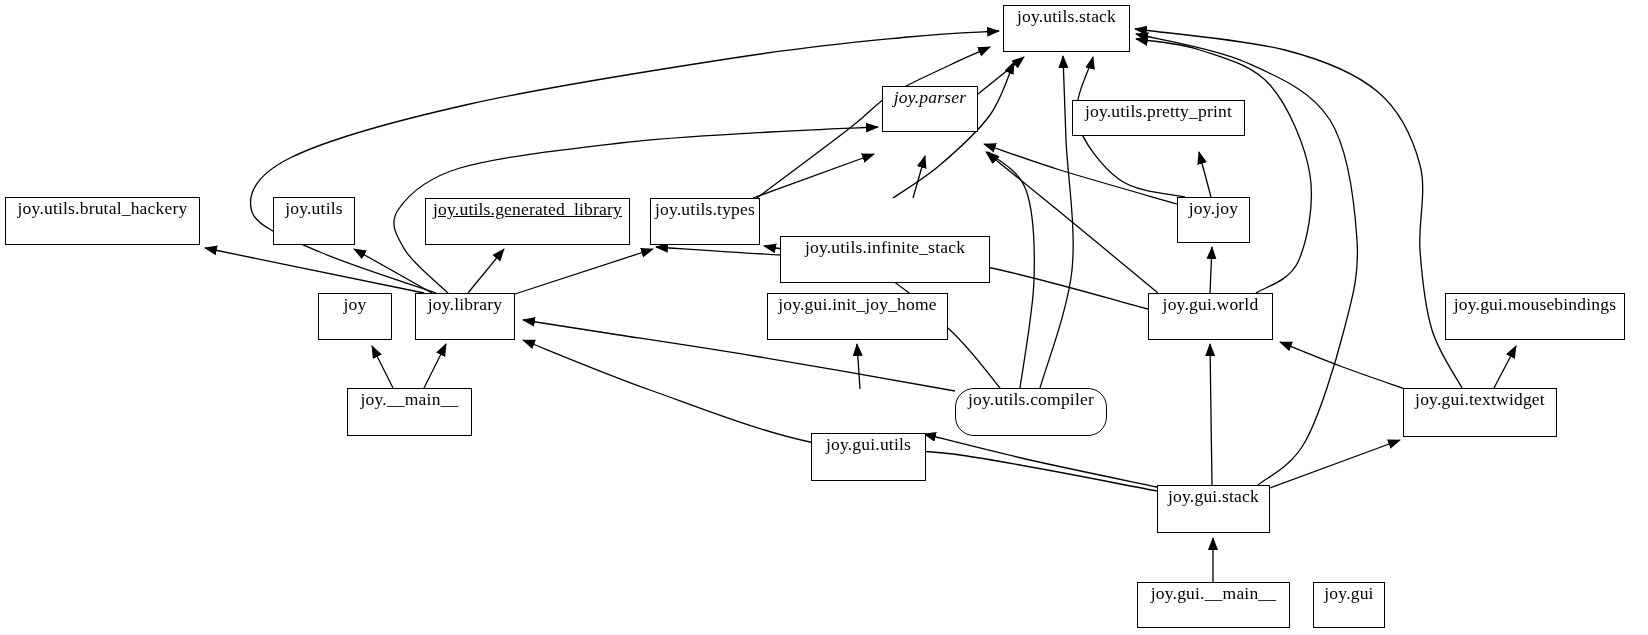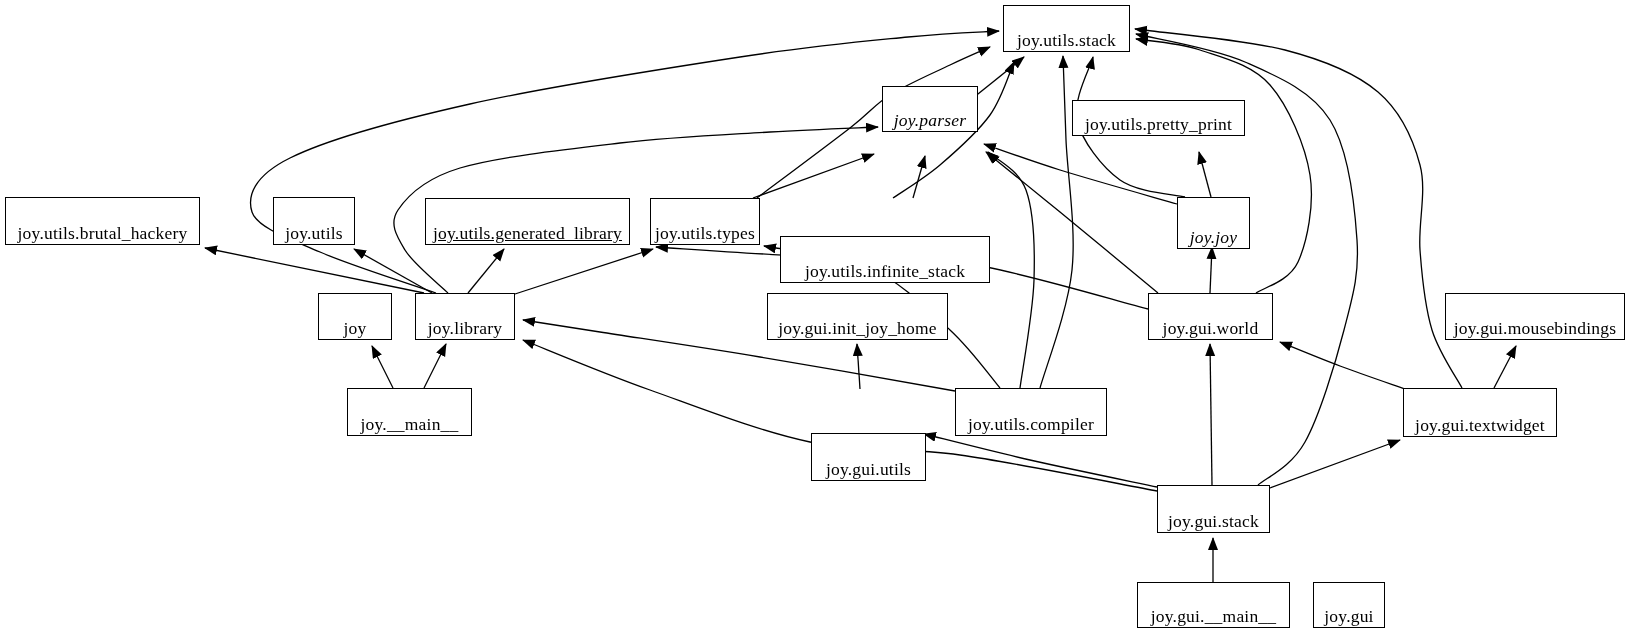--- a/index.html
+++ b/index.html
@@ -19,21 +19,21 @@
     position: absolute;
     left: 0; top: 0;
     width: 1648px; height: 635px;
   }
   .node {
     position: absolute;
     box-sizing: border-box;
     background: #ffffff;
     border: 1.5px solid #000000;
     display: flex;
-    align-items: flex-end;
+    align-items: flex-start;
     justify-content: center;
     font-size: 17.5px;
     color: #000000;
     white-space: nowrap;
     letter-spacing: 0.2px;
   }
 </style>
 </head>
 <body>
 
@@ -99,21 +99,21 @@
       </div>
       <div class="node" style="left: 425px; top: 198px; width: 205px; height: 47px; background: rgb(255, 255, 255); border-color: rgb(0, 0, 0); text-decoration: underline;">
         <span>joy.utils.generated_library</span>
       </div>
       <div class="node" style="left: 650px; top: 198px; width: 110px; height: 47px; background: rgb(255, 255, 255); border-color: rgb(0, 0, 0);">
         <span>joy.utils.types</span>
       </div>
       <div class="node" style="left: 780px; top: 198px; width: 210px; height: 47px; background: rgb(255, 255, 255); border-color: rgb(0, 0, 0); margin-top: 38px;">
         <span>joy.utils.infinite_stack</span>
       </div>
-      <div class="node" style="left: 1177px; top: 197px; width: 73px; height: 52px; background: rgb(255, 255, 255); border-color: rgb(0, 0, 0); font-style: italic;">
+      <div class="node" style="left: 1177px; top: 197px; width: 73px; height: 46px; background: rgb(255, 255, 255); border-color: rgb(0, 0, 0);">
         <span>joy.joy</span>
       </div>
       <div class="node" style="left: 318px; top: 293px; width: 74px; height: 47px; background: rgb(255, 255, 255); border-color: rgb(0, 0, 0);">
         <span>joy</span>
       </div>
       <div class="node" style="left: 415px; top: 293px; width: 100px; height: 47px; background: rgb(255, 255, 255); border-color: rgb(0, 0, 0);">
         <span>joy.library</span>
       </div>
       <div class="node" style="left: 767px; top: 293px; width: 181px; height: 47px; background: rgb(255, 255, 255); border-color: rgb(0, 0, 0);">
         <span>joy.gui.init_joy_home</span>
@@ -123,21 +123,21 @@
       </div>
       <div class="node" style="left: 1445px; top: 293px; width: 180px; height: 47px; background: rgb(255, 255, 255); border-color: rgb(0, 0, 0);">
         <span>joy.gui.mousebindings</span>
       </div>
       <div class="node" style="left: 347px; top: 388px; width: 125px; height: 48px; background: rgb(255, 255, 255); border-color: rgb(0, 0, 0);">
         <span>joy.__main__</span>
       </div>
       <div class="node" style="left: 811px; top: 389px; width: 115px; height: 48px; background: rgb(255, 255, 255); border-color: rgb(0, 0, 0); margin-top: 44px;">
         <span>joy.gui.utils</span>
       </div>
-      <div class="node" style="left: 955px; top: 388px; width: 152px; height: 48px; background: rgb(255, 255, 255); border-color: rgb(0, 0, 0);">
+      <div class="node" style="left: 955px; top: 388px; width: 152px; height: 48px; background: rgb(255, 255, 255); border-color: rgb(0, 0, 0); border-radius: 19px;">
         <span>joy.utils.compiler</span>
       </div>
       <div class="node" style="left: 1403px; top: 388px; width: 154px; height: 49px; background: rgb(255, 255, 255); border-color: rgb(0, 0, 0);">
         <span>joy.gui.textwidget</span>
       </div>
       <div class="node" style="left: 1157px; top: 485px; width: 113px; height: 48px; background: rgb(255, 255, 255); border-color: rgb(0, 0, 0);">
         <span>joy.gui.stack</span>
       </div>
       <div class="node" style="left: 1137px; top: 582px; width: 153px; height: 46px; background: rgb(255, 255, 255); border-color: rgb(0, 0, 0);">
         <span>joy.gui.__main__</span>

